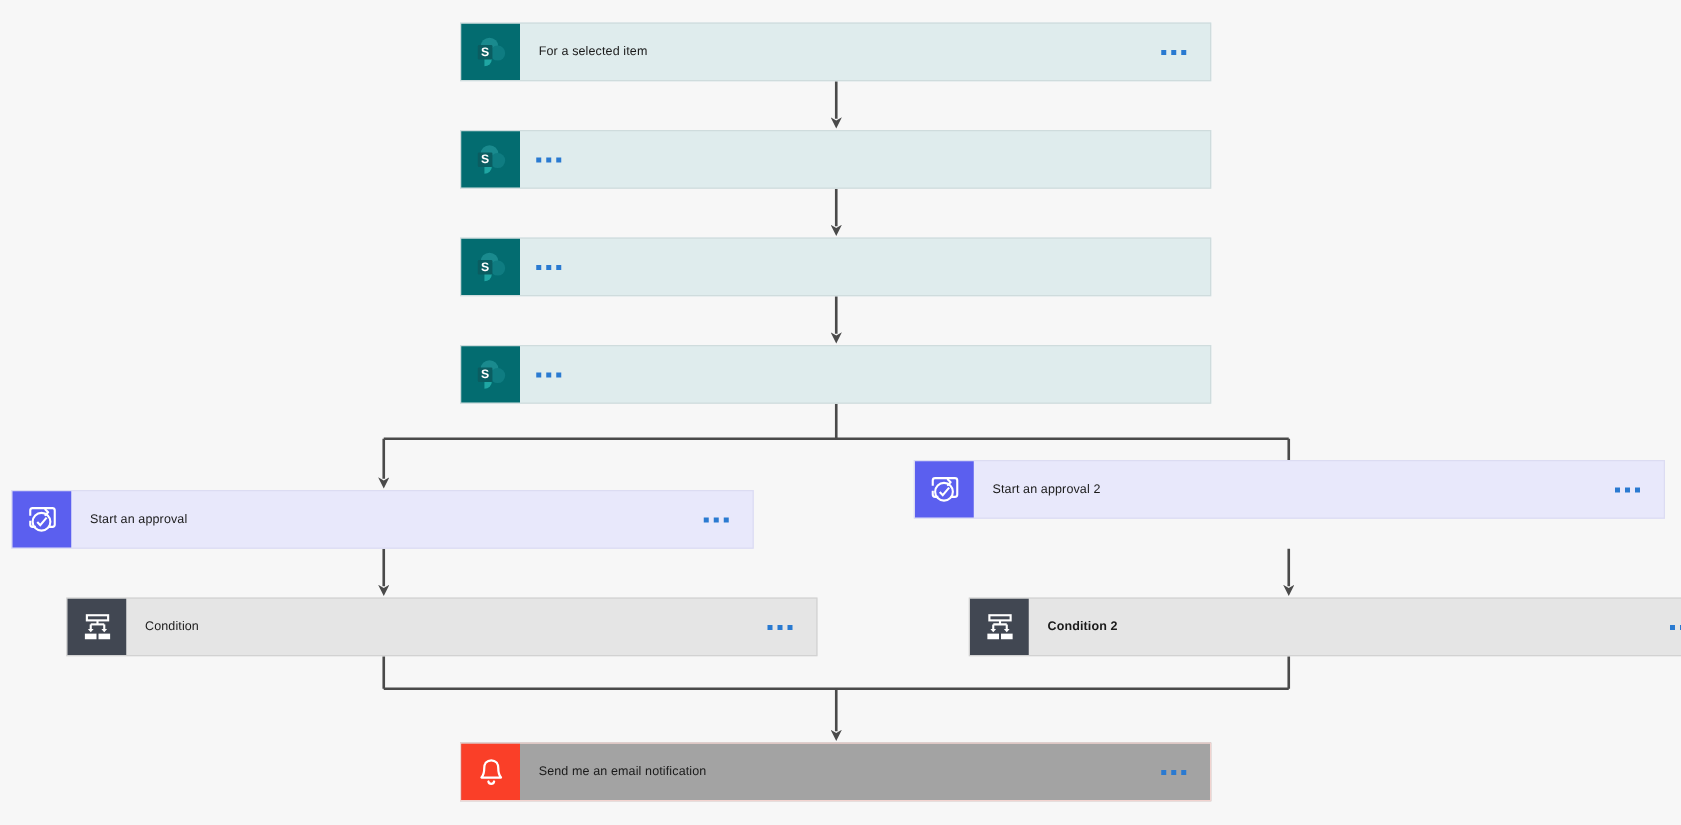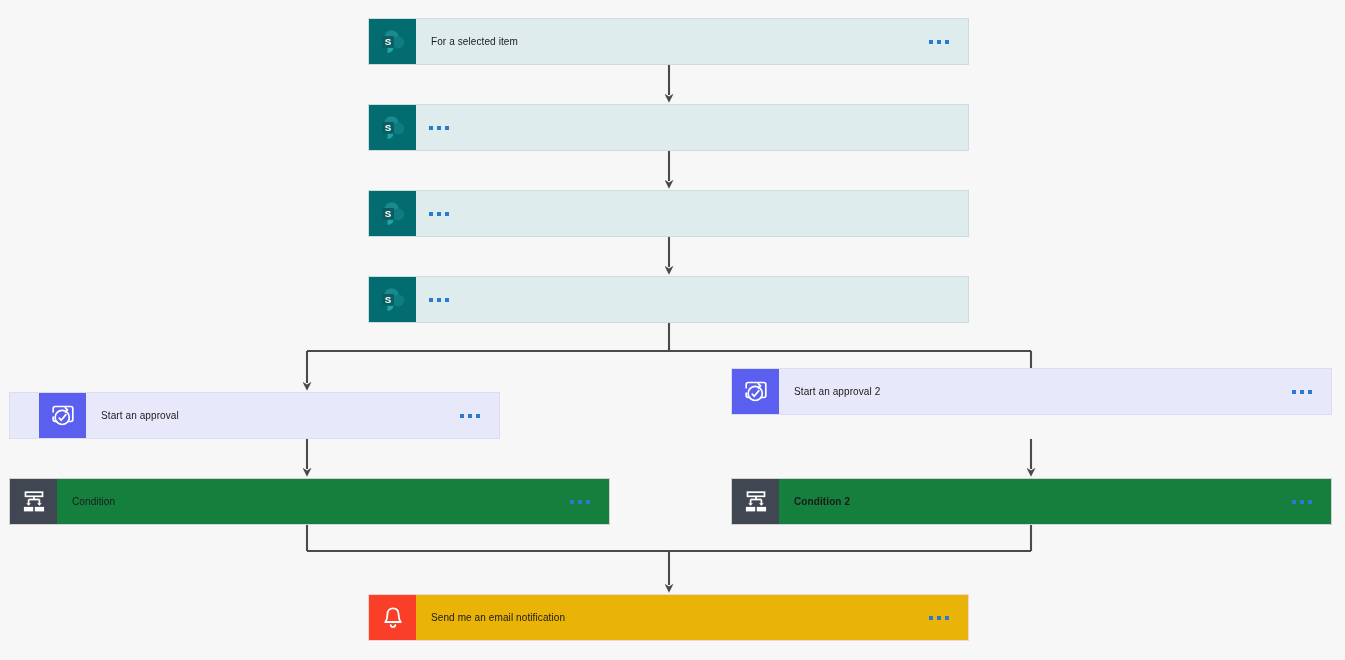--- a/index.html
+++ b/index.html
@@ -39,22 +39,22 @@
     z-index: 2;
     display: flex;
     align-items: stretch;
     height: 47px;
     box-sizing: border-box;
     border: 1px solid #d2d2d2;
     background: #dfeced;
   }
   .action-card.sharepoint { background: #dfeced; border-color: #cfdcdd; }
   .action-card.approval   { background: #e8e8fb; border-color: #dcdcf2; }
-  .action-card.condition  { background: #15803d; border-color: #d2d2d2; }
-  .action-card.notify     { background: #eab308; border-color: #f2d3cf; justify-content: flex-end; }
+  .action-card.condition  { background: #e5e5e5; border-color: #d2d2d2; margin-left: 44px; }
+  .action-card.notify     { background: #a3a3a3; border-color: #f2d3cf; justify-content: flex-end; }
 
   .card-icon {
     width: 47px;
     min-width: 47px;
     height: 45px;
     display: flex;
     align-items: center;
     justify-content: center;
     box-sizing: border-box;
   }
@@ -190,21 +190,21 @@
         <text x="10.7" y="18.7" text-anchor="middle" font-family="'Liberation Sans', sans-serif" font-size="10.5" font-weight="bold" fill="#ffffff">S</text>
       </svg>
     </div>
     <div class="card-menu">
       <span class="dot"></span>
         <span class="dot"></span>
         <span class="dot"></span>
     </div>
   </div>
 
-  <div class="action-card approval" style="left:9px; top:392px; width:491px;padding-left:29px;">
+  <div class="action-card approval" style="left:9px; top:392px; width:594px;">
     <div class="card-icon approval">
       <svg width="28" height="28" viewBox="0 0 28 28" aria-hidden="true" fill="none" stroke="#ffffff" stroke-width="1.7">
         <path d="M4.2 10.5V6.4a1.9 1.9 0 0 1 1.9-1.9h15.8a1.9 1.9 0 0 1 1.9 1.9v11.2a1.9 1.9 0 0 1-1.9 1.9h-3.4"></path>
         <path d="M4.2 14.6v3a1.9 1.9 0 0 0 1.9 1.9h2.6"></path>
         <circle cx="13.2" cy="15.4" r="7.1"></circle>
         <path d="M9.8 15.6l2.4 2.6 5.1-6.1"></path>
         <path d="M16.3 5.6l2.2 2.2-2.2 2.2" stroke-linecap="round" stroke-linejoin="round"></path>
       </svg>
     </div>
     <div class="card-title">Start an approval</div>

